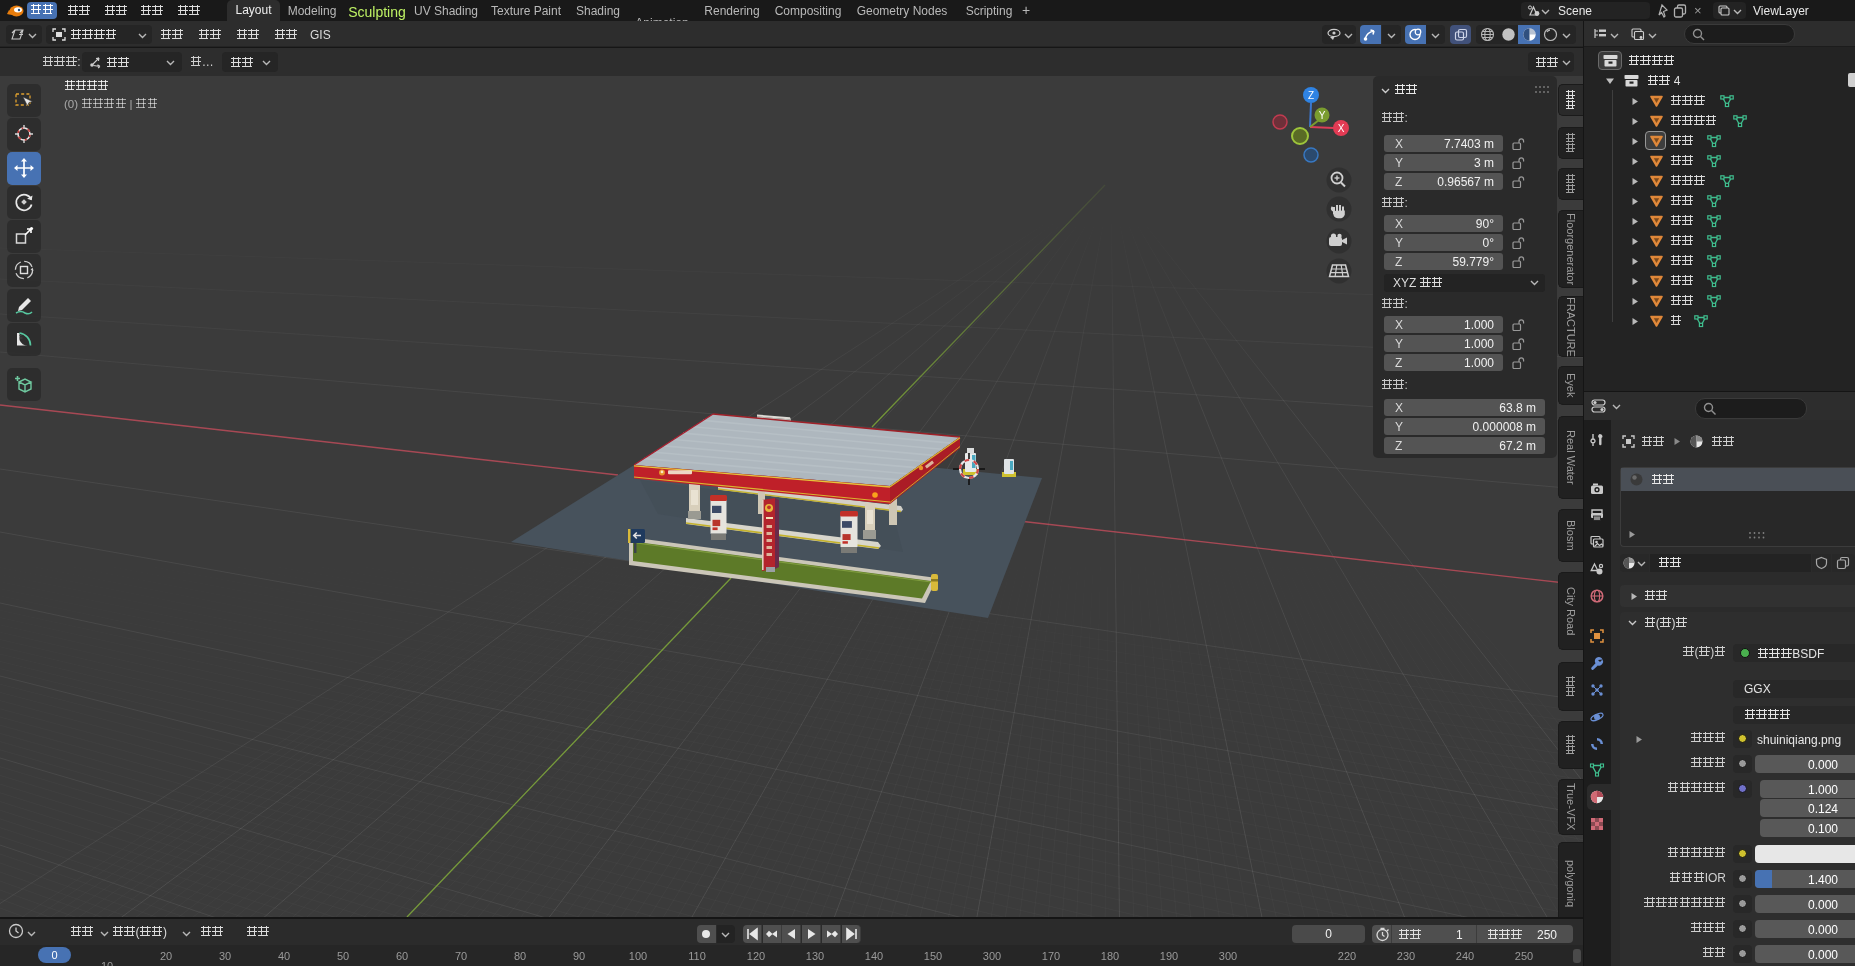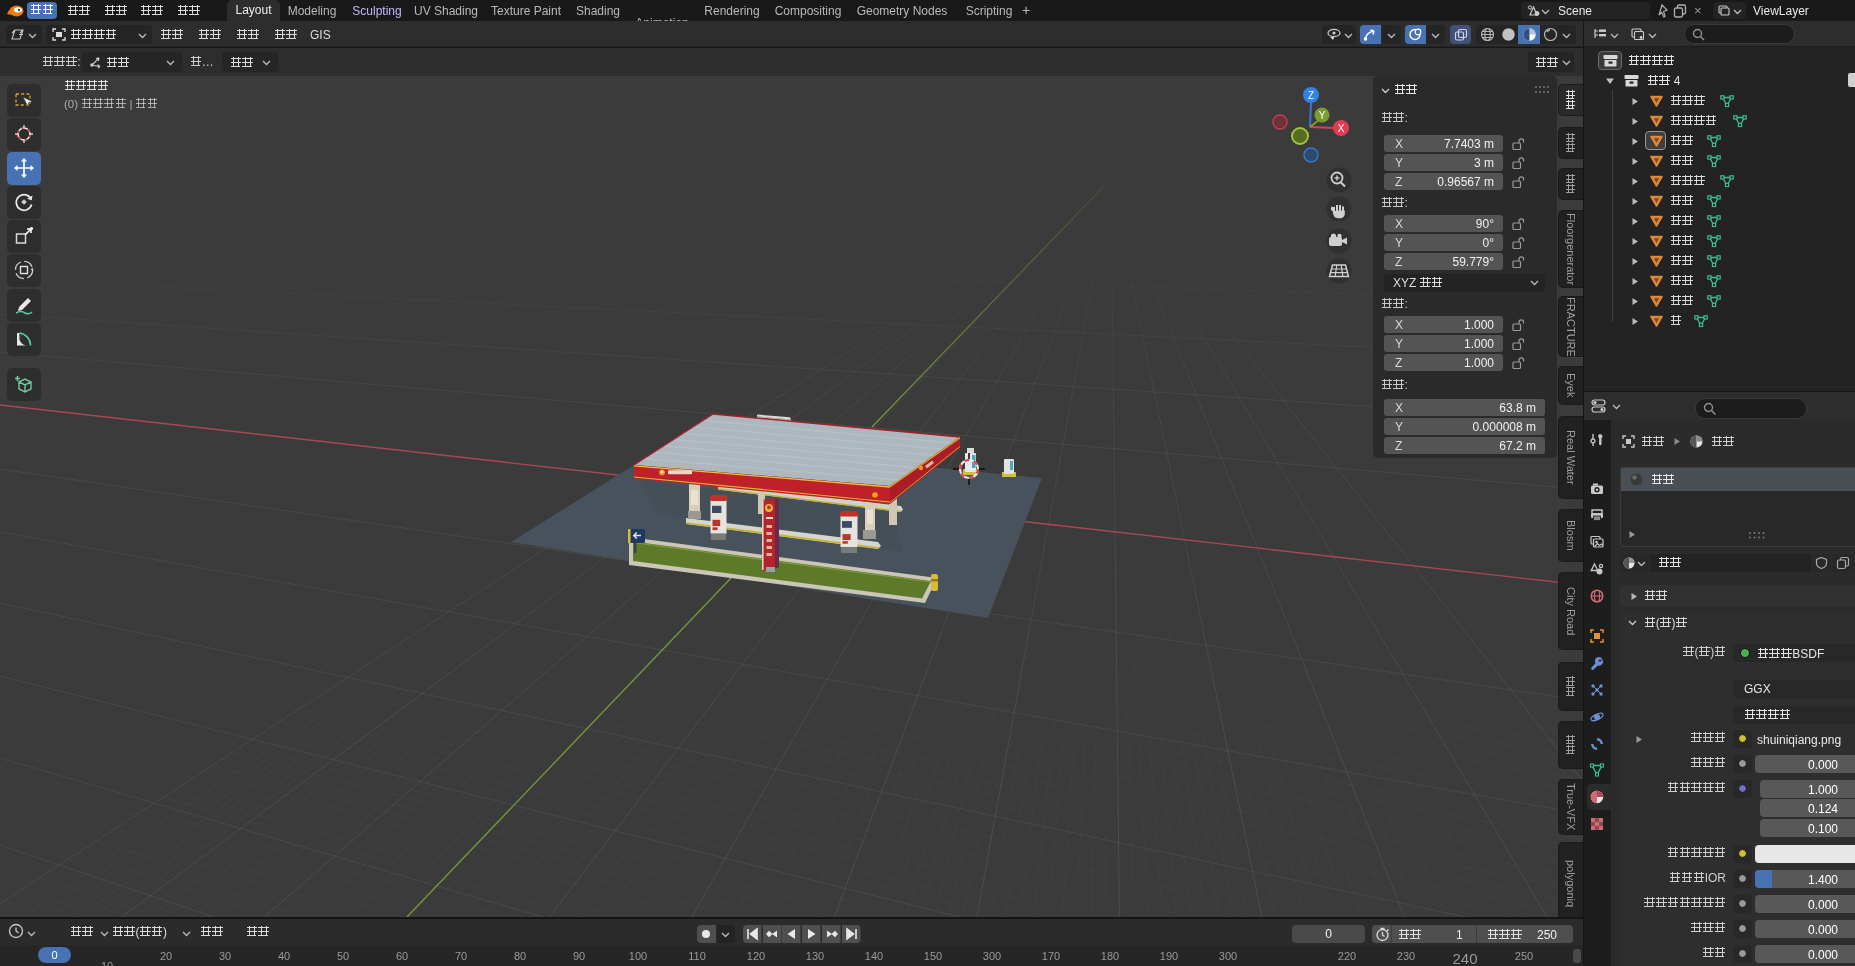--- a/index.html
+++ b/index.html
@@ -18,21 +18,21 @@
     <path d="M2 12 Q6 13.5 10 12 L4 8 Z" fill="#e87d0d"></path>
     <circle cx="14" cy="8" r="1.2" fill="#265787"></circle>
   </svg>
 <div class="abs" style="left:27px;top:2px;width:30px;height:17px;background:#4772b3;border-radius:4px;color:#fff;font-size:12px;text-align:center;line-height:17px"><i class="cj"></i><i class="cj"></i></div>
 <div class="abs menu" style="left:67px;top:4px"><i class="cj"></i><i class="cj"></i></div>
 <div class="abs menu" style="left:104px;top:4px"><i class="cj"></i><i class="cj"></i></div>
 <div class="abs menu" style="left:140px;top:4px"><i class="cj"></i><i class="cj"></i></div>
 <div class="abs menu" style="left:177px;top:4px"><i class="cj"></i><i class="cj"></i></div>
 <div class="abs" style="left:227px;top:0;width:53px;height:21px;background:#2d2d2d;border-radius:5px 5px 0 0;color:#eee;font-size:12px;text-align:center;line-height:21px">Layout</div>
 <div class="abs" style="left:312px;top:4px;transform:translateX(-50%);color:#b9b9b9;font-size:12px;white-space:nowrap">Modeling</div>
-<div class="abs" style="left:377px;top:4px;transform:translateX(-50%);color:#c4b5fd;font-size:12px;white-space:nowrap">Sculpting</div>
+<div class="abs" style="left:377px;top:4px;transform:translateX(-50%);color:#bef264;font-size:14px;white-space:nowrap">Sculpting</div>
 <div class="abs" style="left:446px;top:4px;transform:translateX(-50%);color:#b9b9b9;font-size:12px;white-space:nowrap">UV Shading</div>
 <div class="abs" style="left:526px;top:4px;transform:translateX(-50%);color:#b9b9b9;font-size:12px;white-space:nowrap">Texture Paint</div>
 <div class="abs" style="left:598px;top:4px;transform:translateX(-50%);color:#b9b9b9;font-size:12px;white-space:nowrap">Shading</div>
 <div class="abs" style="left:662px;top:16px;transform:translateX(-50%);color:#b9b9b9;font-size:12px;white-space:nowrap">Animation</div>
 <div class="abs" style="left:732px;top:4px;transform:translateX(-50%);color:#b9b9b9;font-size:12px;white-space:nowrap">Rendering</div>
 <div class="abs" style="left:808px;top:4px;transform:translateX(-50%);color:#b9b9b9;font-size:12px;white-space:nowrap">Compositing</div>
 <div class="abs" style="left:902px;top:4px;transform:translateX(-50%);color:#b9b9b9;font-size:12px;white-space:nowrap">Geometry Nodes</div>
 <div class="abs" style="left:989px;top:4px;transform:translateX(-50%);color:#b9b9b9;font-size:12px;white-space:nowrap">Scripting</div>
 <div class="abs" style="left:1022px;top:2px;color:#b9b9b9;font-size:14px">+</div>
 <div class="abs" style="left:1521px;top:2px;width:129px;height:17px;background:#232323;border-radius:4px"></div>
@@ -1240,17 +1240,17 @@
 <div class="abs" style="left:874px;top:950px;transform:translateX(-50%);color:#9a9a9a;font-size:11px">140</div>
 <div class="abs" style="left:933px;top:950px;transform:translateX(-50%);color:#9a9a9a;font-size:11px">150</div>
 <div class="abs" style="left:992px;top:950px;transform:translateX(-50%);color:#9a9a9a;font-size:11px">300</div>
 <div class="abs" style="left:1051px;top:950px;transform:translateX(-50%);color:#9a9a9a;font-size:11px">170</div>
 <div class="abs" style="left:1110px;top:950px;transform:translateX(-50%);color:#9a9a9a;font-size:11px">180</div>
 <div class="abs" style="left:1169px;top:950px;transform:translateX(-50%);color:#9a9a9a;font-size:11px">190</div>
 <div class="abs" style="left:1228px;top:950px;transform:translateX(-50%);color:#9a9a9a;font-size:11px">300</div>
 <div class="abs" style="left:1288px;top:972px;transform:translateX(-50%);color:#9a9a9a;font-size:13px">210</div>
 <div class="abs" style="left:1347px;top:950px;transform:translateX(-50%);color:#9a9a9a;font-size:11px">220</div>
 <div class="abs" style="left:1406px;top:950px;transform:translateX(-50%);color:#9a9a9a;font-size:11px">230</div>
-<div class="abs" style="left:1465px;top:950px;transform:translateX(-50%);color:#9a9a9a;font-size:15px">240</div>
+<div class="abs" style="left:1465px;top:950px;transform:translateX(-50%);color:#9a9a9a;font-size:11px">240</div>
 <div class="abs" style="left:1524px;top:950px;transform:translateX(-50%);color:#9a9a9a;font-size:11px">250</div>
 <div class="abs" style="left:38px;top:947px;width:33px;height:16px;background:#4772b3;border-radius:8px;color:#fff;font-size:11px;text-align:center;line-height:16px">0</div>
 <div class="abs" style="left:1573px;top:949px;width:8px;height:14px;background:#4a4a4a;border-radius:3px"></div>
 <div class="abs" style="left:1583px;top:21px;width:1px;height:945px;background:#151515"></div>
 <div class="abs" style="left:1584px;top:391px;width:271px;height:1px;background:#151515"></div>
 </body></html>

